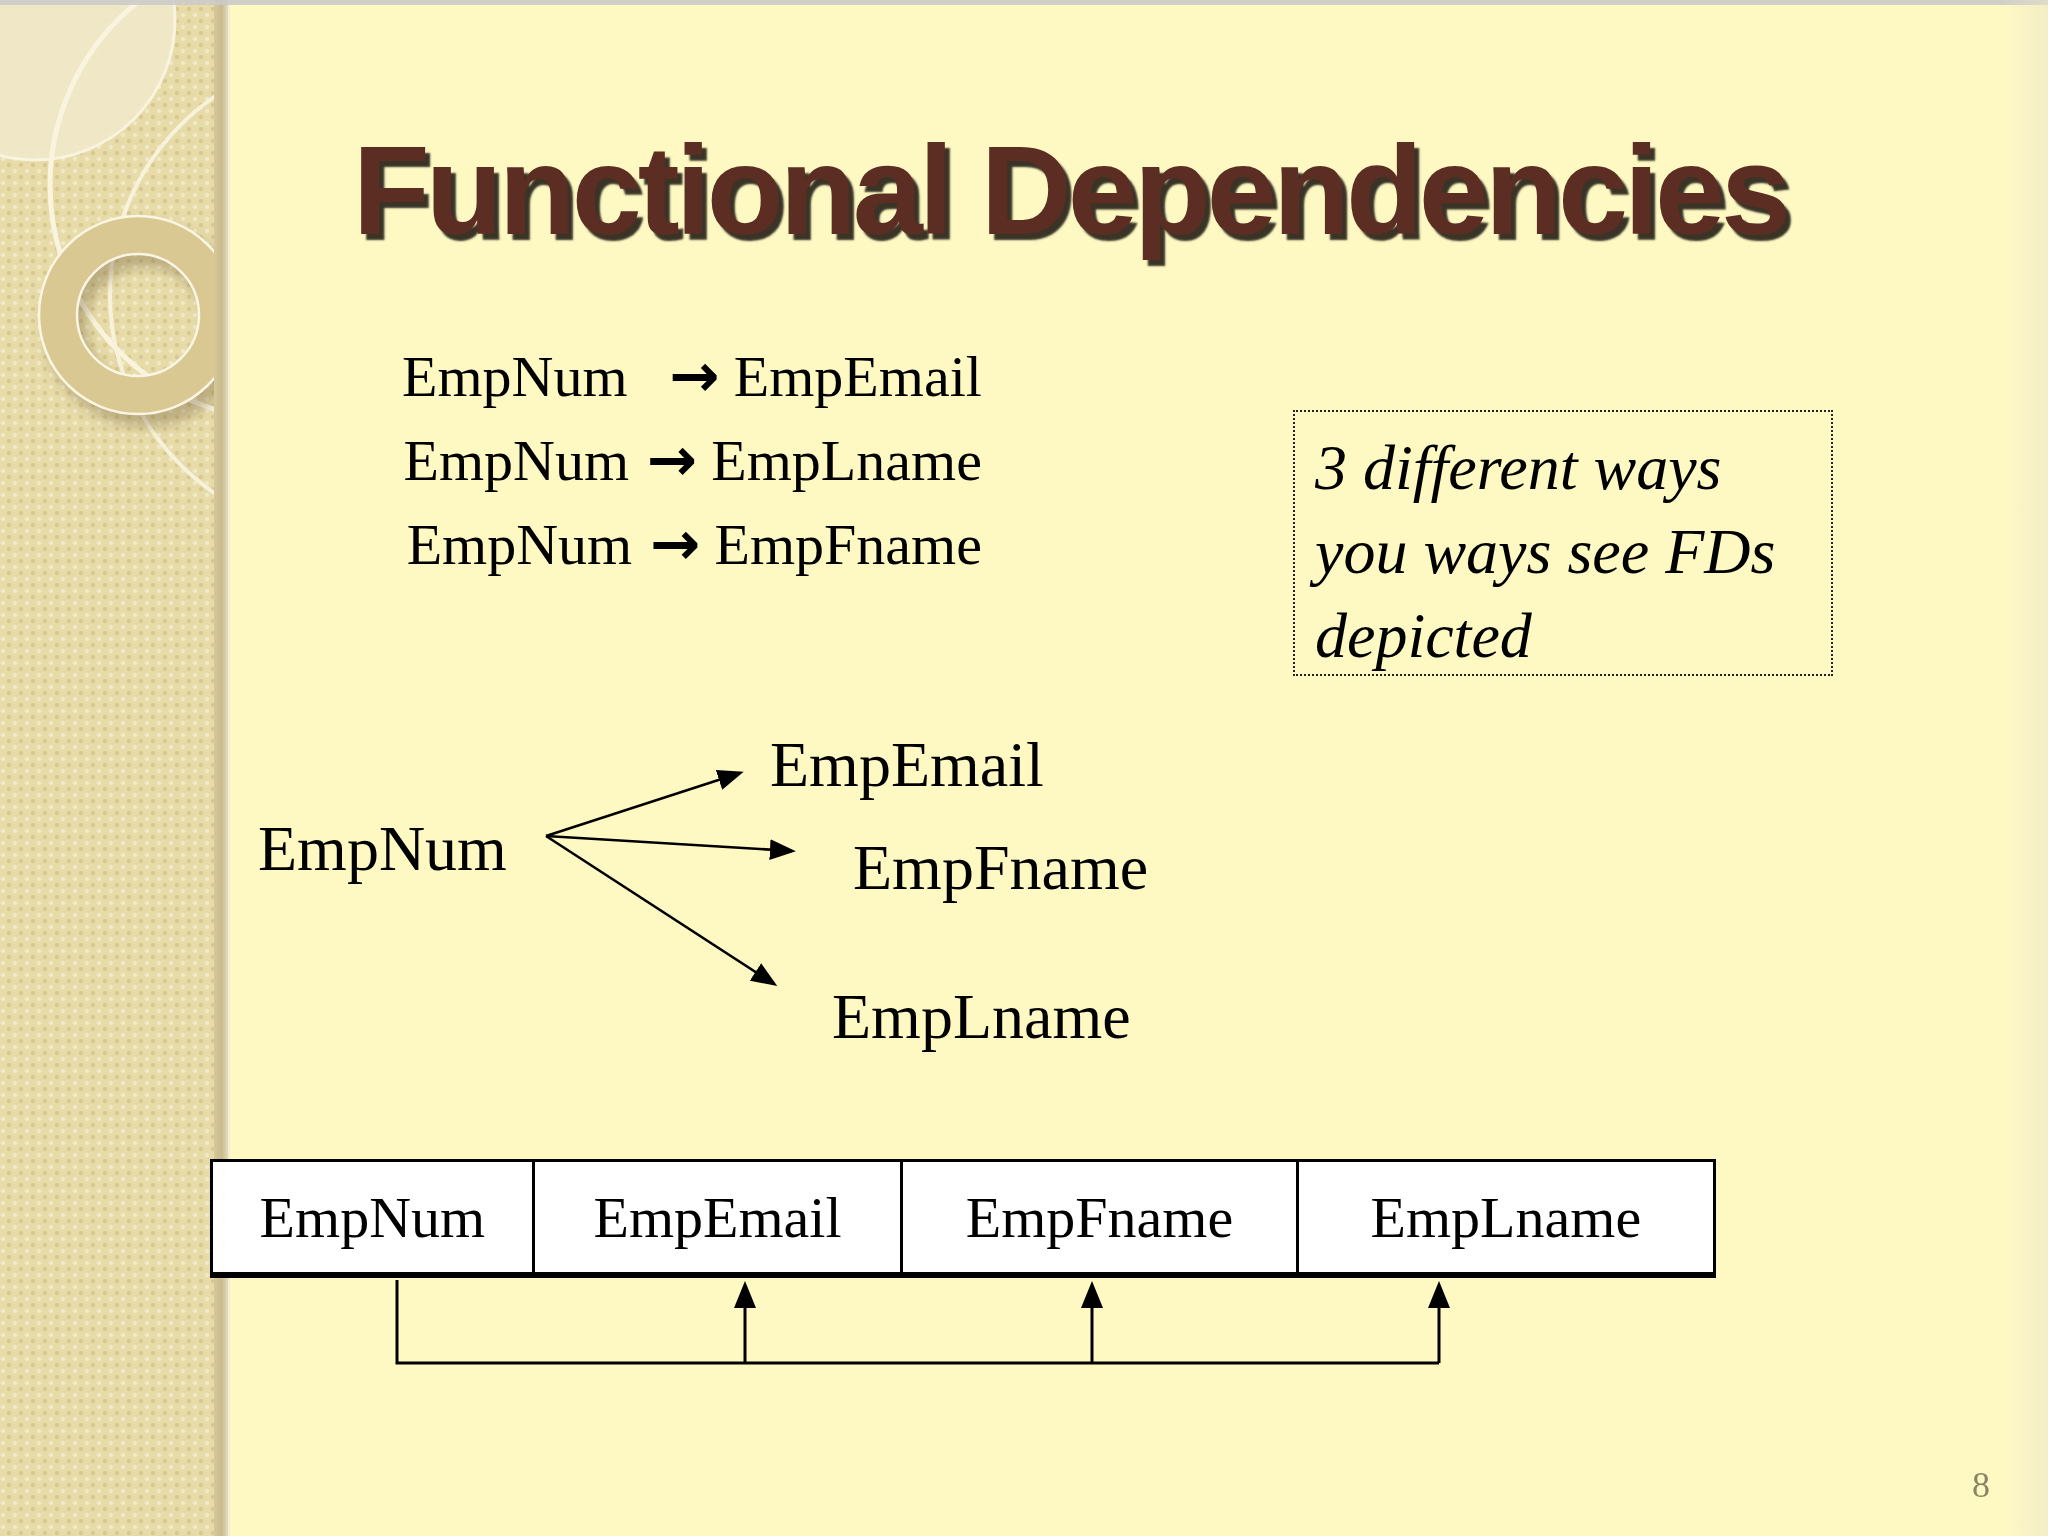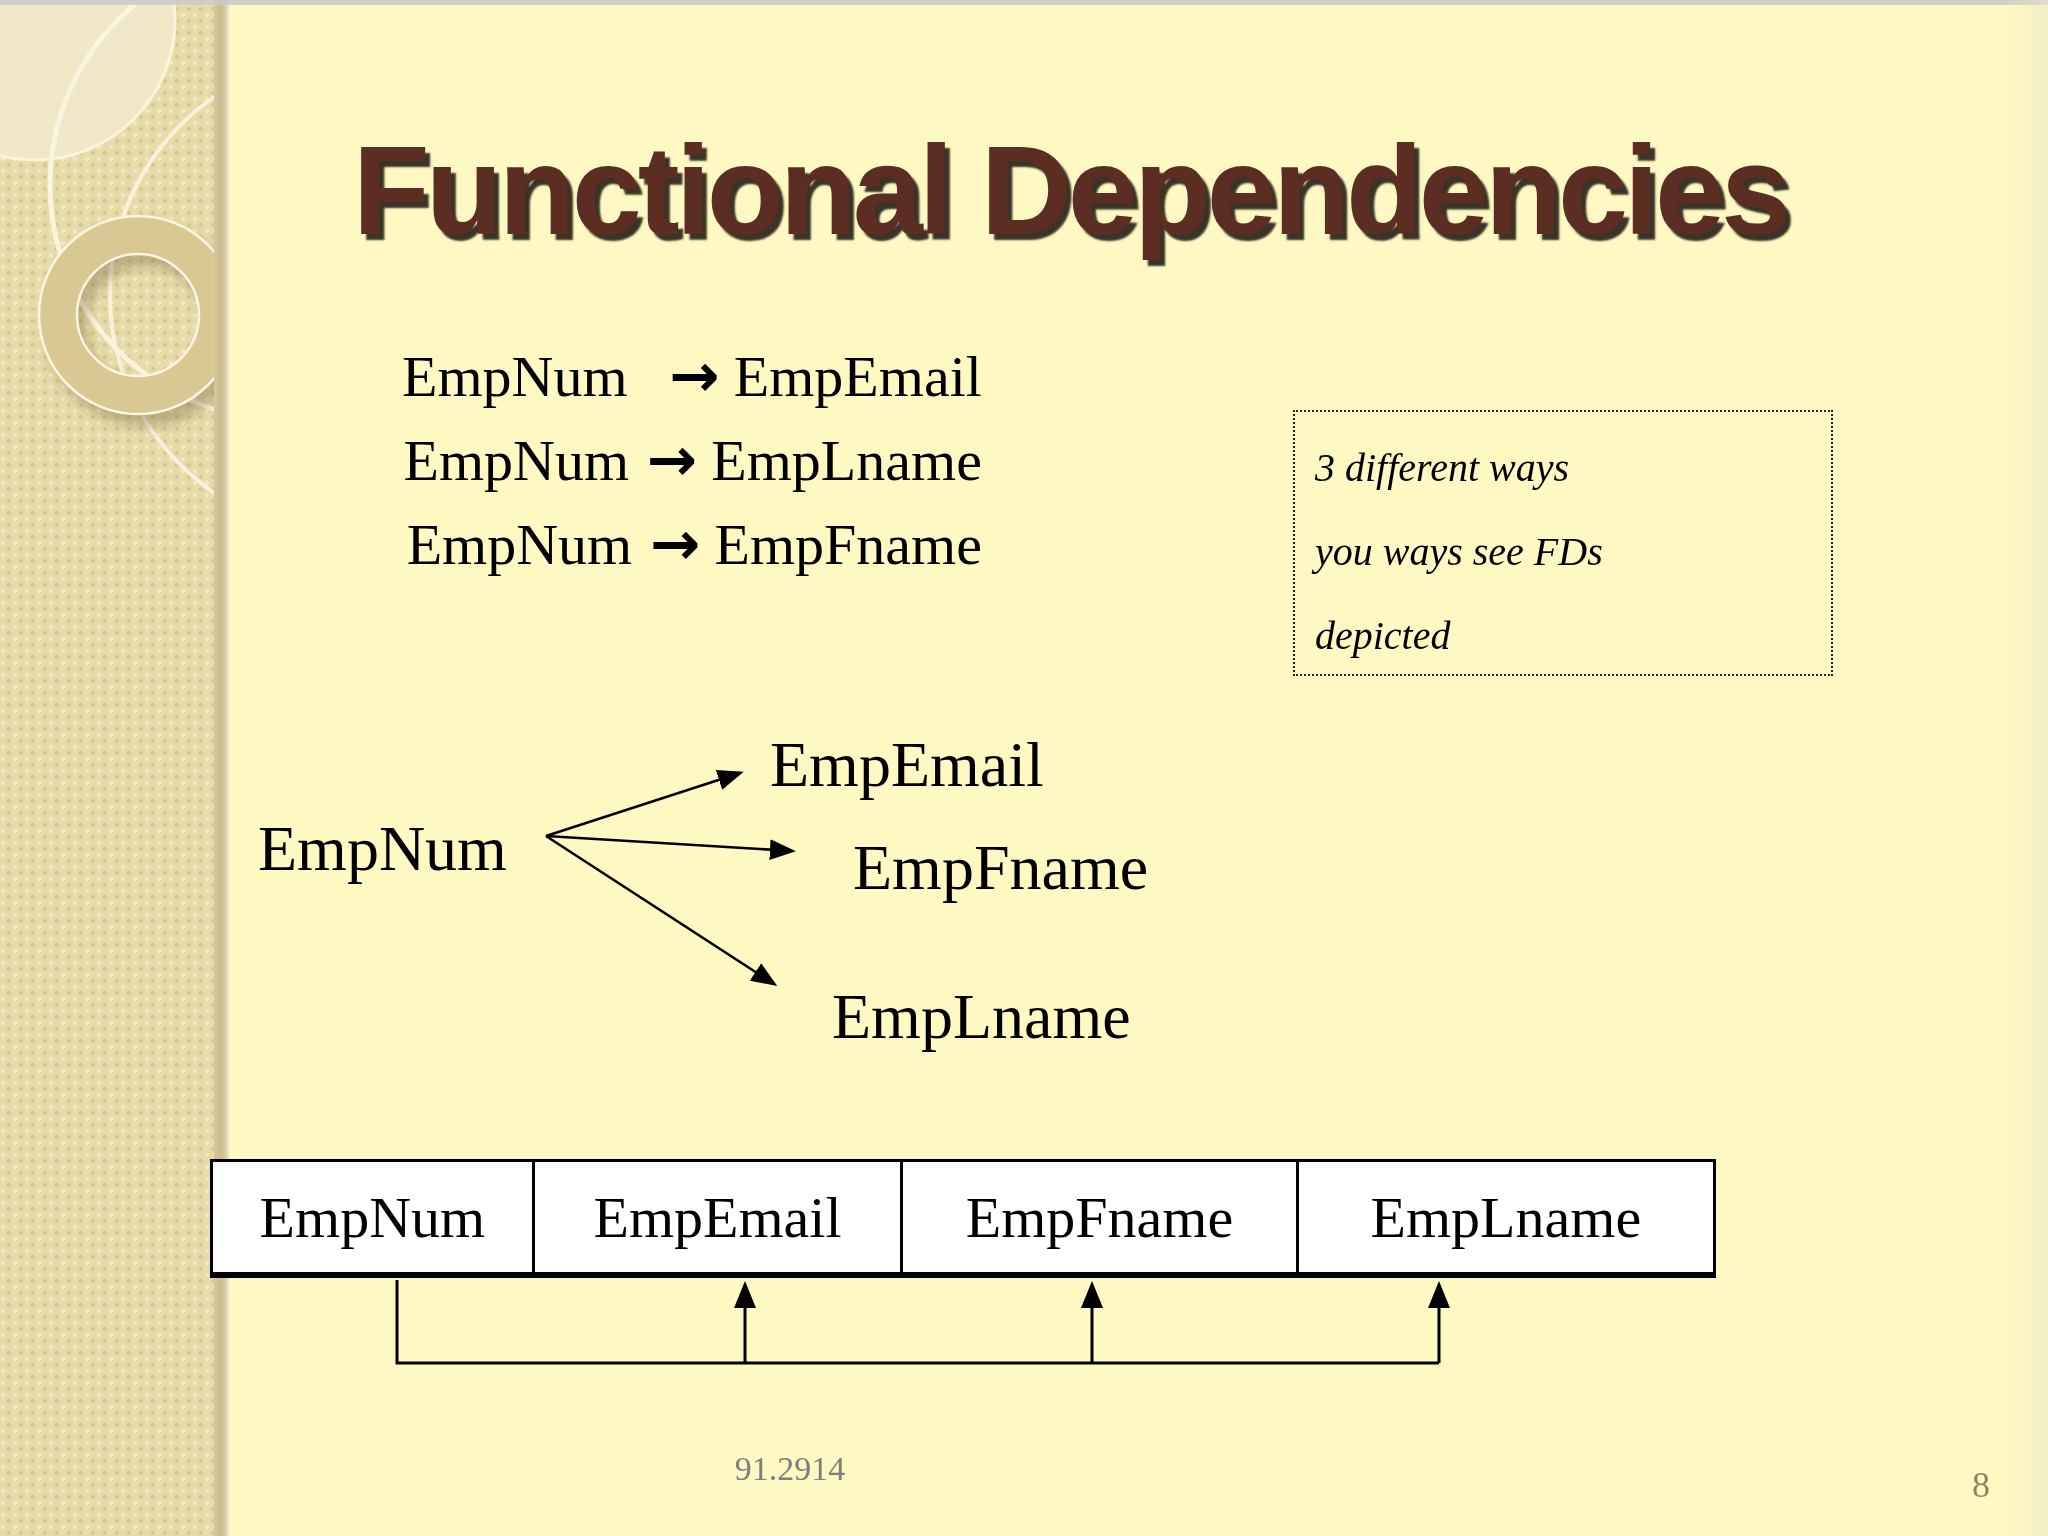--- a/index.html
+++ b/index.html
@@ -39,21 +39,21 @@
   }
   
   .fd-list{position:absolute;left:402px;top:334px;font-size:58px;line-height:82px;white-space:nowrap;text-align:right;}
   .fd-arrow{font-family:"DejaVu Sans",sans-serif;font-weight:700;font-size:60px;margin:0 14px 0 18px;}
   .fd-arrow.wide{margin-left:42px;}
   
   .note-box{
     position:absolute;left:1293px;top:410px;width:540px;height:266px;
     border:2px dotted #222;box-sizing:border-box;
     padding:14px 0 0 20px;
-    font-style:italic;font-size:40px;line-height:84px;white-space:nowrap;
+    font-style:italic;font-size:64px;line-height:84px;white-space:nowrap;
   }
   
   .diag-label{position:absolute;font-size:64px;white-space:nowrap;}
   .lbl-source  {left:258px;top:812px;}
   .lbl-empemail{left:770px;top:728px;}
   .lbl-empfname{left:853px;top:831px;}
   .lbl-emplname{left:832px;top:980px;}
   
   .overlay-svg{position:absolute;left:0;top:0;pointer-events:none;}
   
@@ -150,16 +150,15 @@
     </g>
   </svg>
 
   <div class="relation-table">
     <div class="cell c0">EmpNum</div>
     <div class="cell c1">EmpEmail</div>
     <div class="cell c2">EmpFname</div>
     <div class="cell c3">EmpLname</div>
   </div>
 
-  <div class="footer">91.2914</div>
   <div class="page-number">8</div>
 
 </div>
 
 </body></html>

